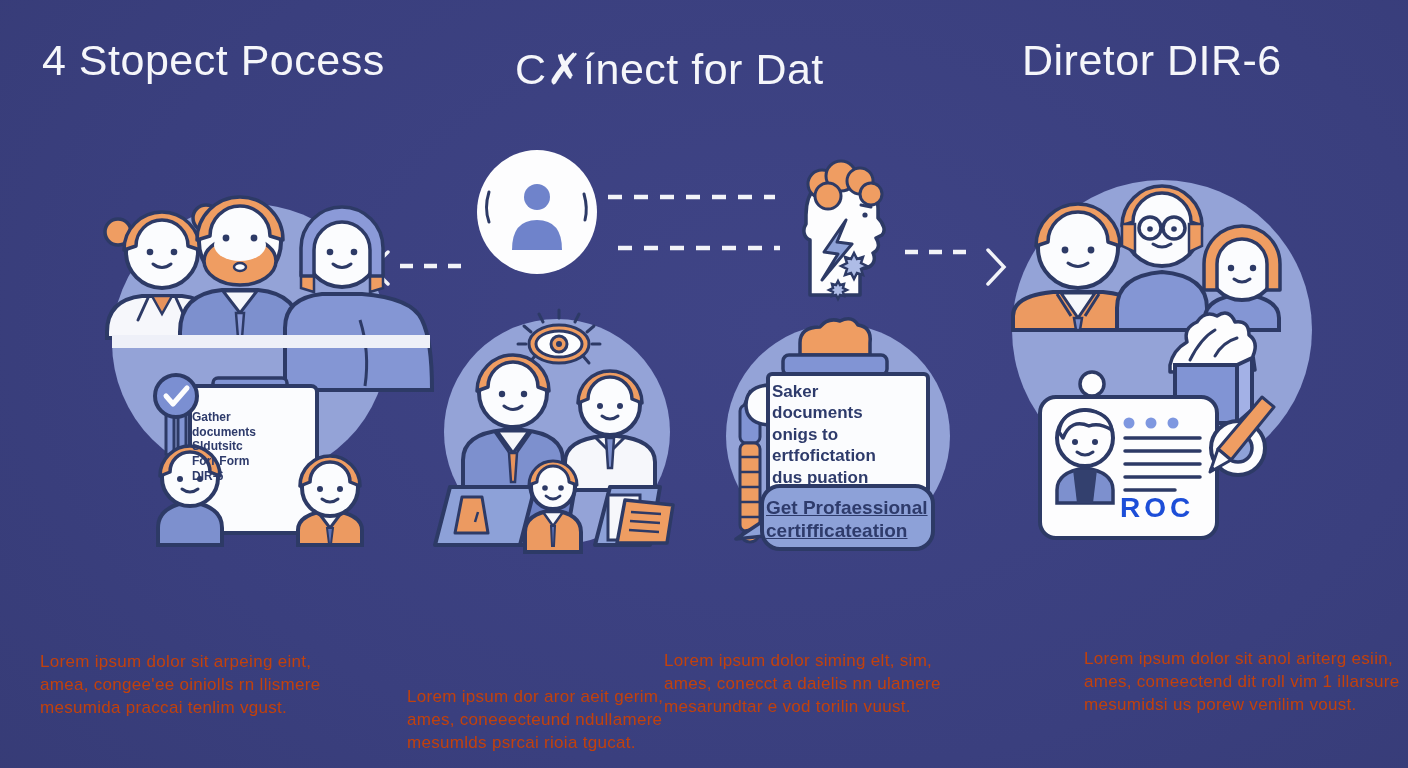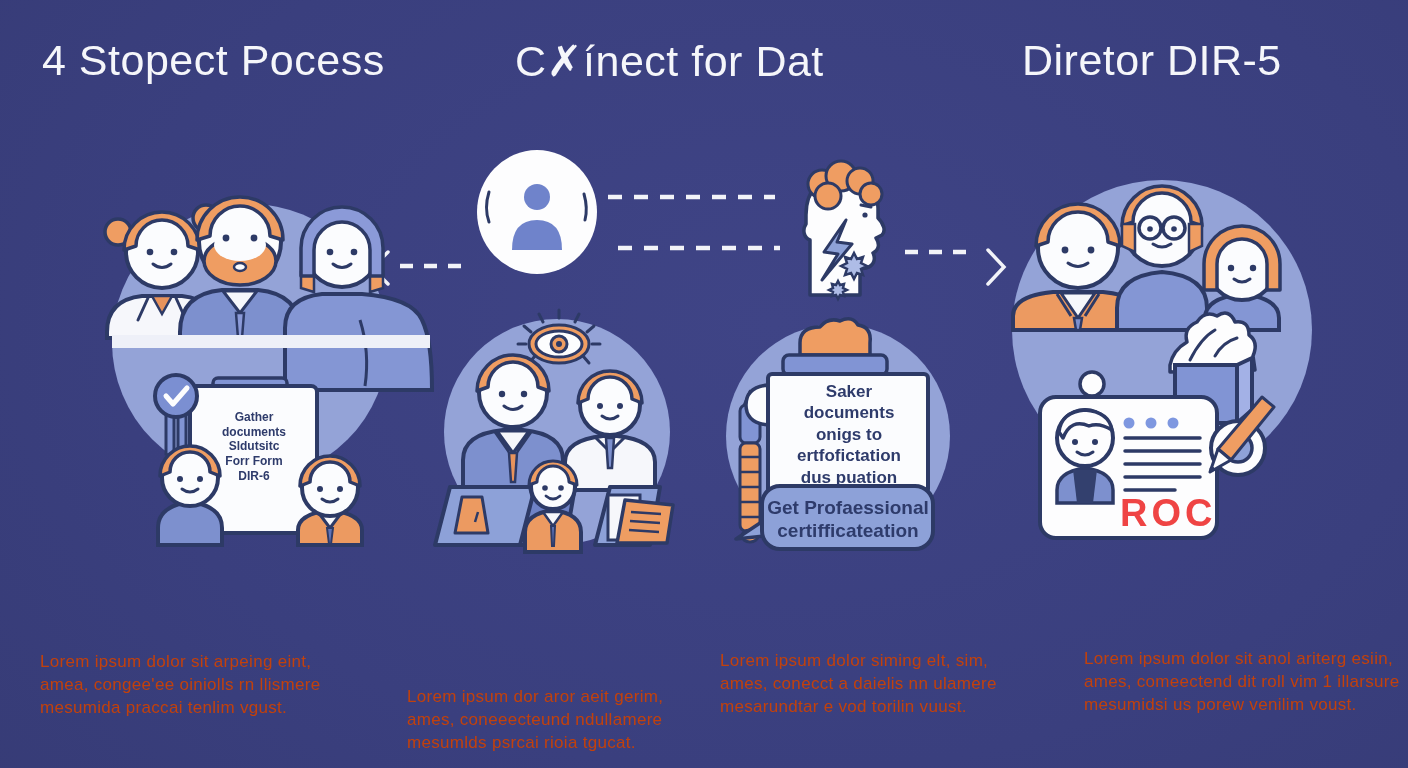--- a/index.html
+++ b/index.html
@@ -11,43 +11,43 @@
   }
   .hdr{
     position:absolute;color:#f5f6fa;font-weight:normal;font-size:43px;
     letter-spacing:0.5px;white-space:nowrap;
   }
   .caption{
     position:absolute;color:#c2410c;font-size:17px;line-height:1.34;
     letter-spacing:0.3px;white-space:pre-line;
   }
   .doc-text{
-    position:absolute;color:#2e3b6b;font-weight:bold;text-align:center;
+    position:absolute;color:#2e3b6b;font-weight:bold;text-align:left;
     white-space:pre-line;
   }
   #step1-doc-text{left:192px;top:410px;width:124px;font-size:12px;line-height:1.22;}
   #step3-doc-text{left:772px;top:381px;width:154px;font-size:17px;line-height:1.26;}
-  #step3-pill-text{left:766px;top:497px;width:164px;font-size:19px;line-height:1.2;color:#2e3b6b;}
+  #step3-pill-text{left:766px;top:497px;width:164px;font-size:19px;line-height:1.2;color:#2e3b6b;text-decoration:underline;}
   #roc-label{
-    position:absolute;left:1120px;top:492px;color:#ef4444;font-weight:bold;
-    font-size:38px;letter-spacing:4px;
+    position:absolute;left:1120px;top:492px;color:#1d4ed8;font-weight:bold;
+    font-size:28px;letter-spacing:4px;
   }
   svg{position:absolute;overflow:visible;}
   #svg-connector{left:360px;top:120px;}
   #svg-panel1{left:60px;top:160px;}
   #svg-panel2{left:425px;top:300px;}
   #svg-panel3{left:700px;top:305px;}
   #svg-panel4{left:1005px;top:160px;}
 </style>
 </head>
 <body>
 
 <div class="hdr" style="left:42px;top:36px">4 Stopect Pocess</div>
-<div class="hdr" style="left:515px;top:36px">C✗ínect for Dat</div>
-<div class="hdr" style="left:1022px;top:36px">Diretor DIR-5</div>
+<div class="hdr" style="left:515px;top:44px">C✗ínect for Dat</div>
+<div class="hdr" style="left:1022px;top:36px">Diretor DIR-6</div>
 
 <svg id="svg-connector" width="660" height="190" viewBox="0 0 660 190">
   <g>
     <polyline points="28,132 12,148 28,164" fill="none" stroke="#f2f3f8" stroke-width="3.5" stroke-linecap="round"></polyline>
   </g>
   <line x1="40" y1="146" x2="112" y2="146" stroke="#f2f3f8" stroke-width="4.5" stroke-dasharray="13 11"></line>
   <g>
     <path d="M 153,58 A 26 30 0 0 1 201,58" fill="none" stroke="#fdfdfe" stroke-width="10"></path>
     <ellipse cx="177" cy="92" rx="60" ry="62" fill="#fdfdfe"></ellipse>
     <path d="M 129,72 Q 124,88 129,102" fill="none" stroke="#2d3a66" stroke-width="3" stroke-linecap="round"></path>
@@ -315,18 +315,18 @@
 <div class="doc-text" id="step3-pill-text">Get Profaessional
 certifficateation</div>
 <div id="roc-label">ROC</div>
 
 <div class="caption" style="left:40px;top:651px;width:330px">Lorem ipsum dolor sit arpeing eint,
 amea, congee'ee oiniolls rn llismere
 mesumida praccai tenlim vgust.</div>
 <div class="caption" style="left:407px;top:686px;width:320px">Lorem ipsum dor aror aeit gerim,
 ames, coneeecteund ndullamere
 mesumlds psrcai rioia tgucat.</div>
-<div class="caption" style="left:720px;top:650px;width:320px">Lorem ipsum dolor siming elt, sim,
+<div class="caption" style="left:664px;top:650px;width:320px">Lorem ipsum dolor siming elt, sim,
 ames, conecct a daielis nn ulamere
 mesarundtar e vod torilin vuust.</div>
 <div class="caption" style="left:1084px;top:648px;width:370px">Lorem ipsum dolor sit anol ariterg esiin,
 ames, comeectend dit roll vim 1 illarsure
 mesumidsi us porew venilim voust.</div>
 
 </body></html>

